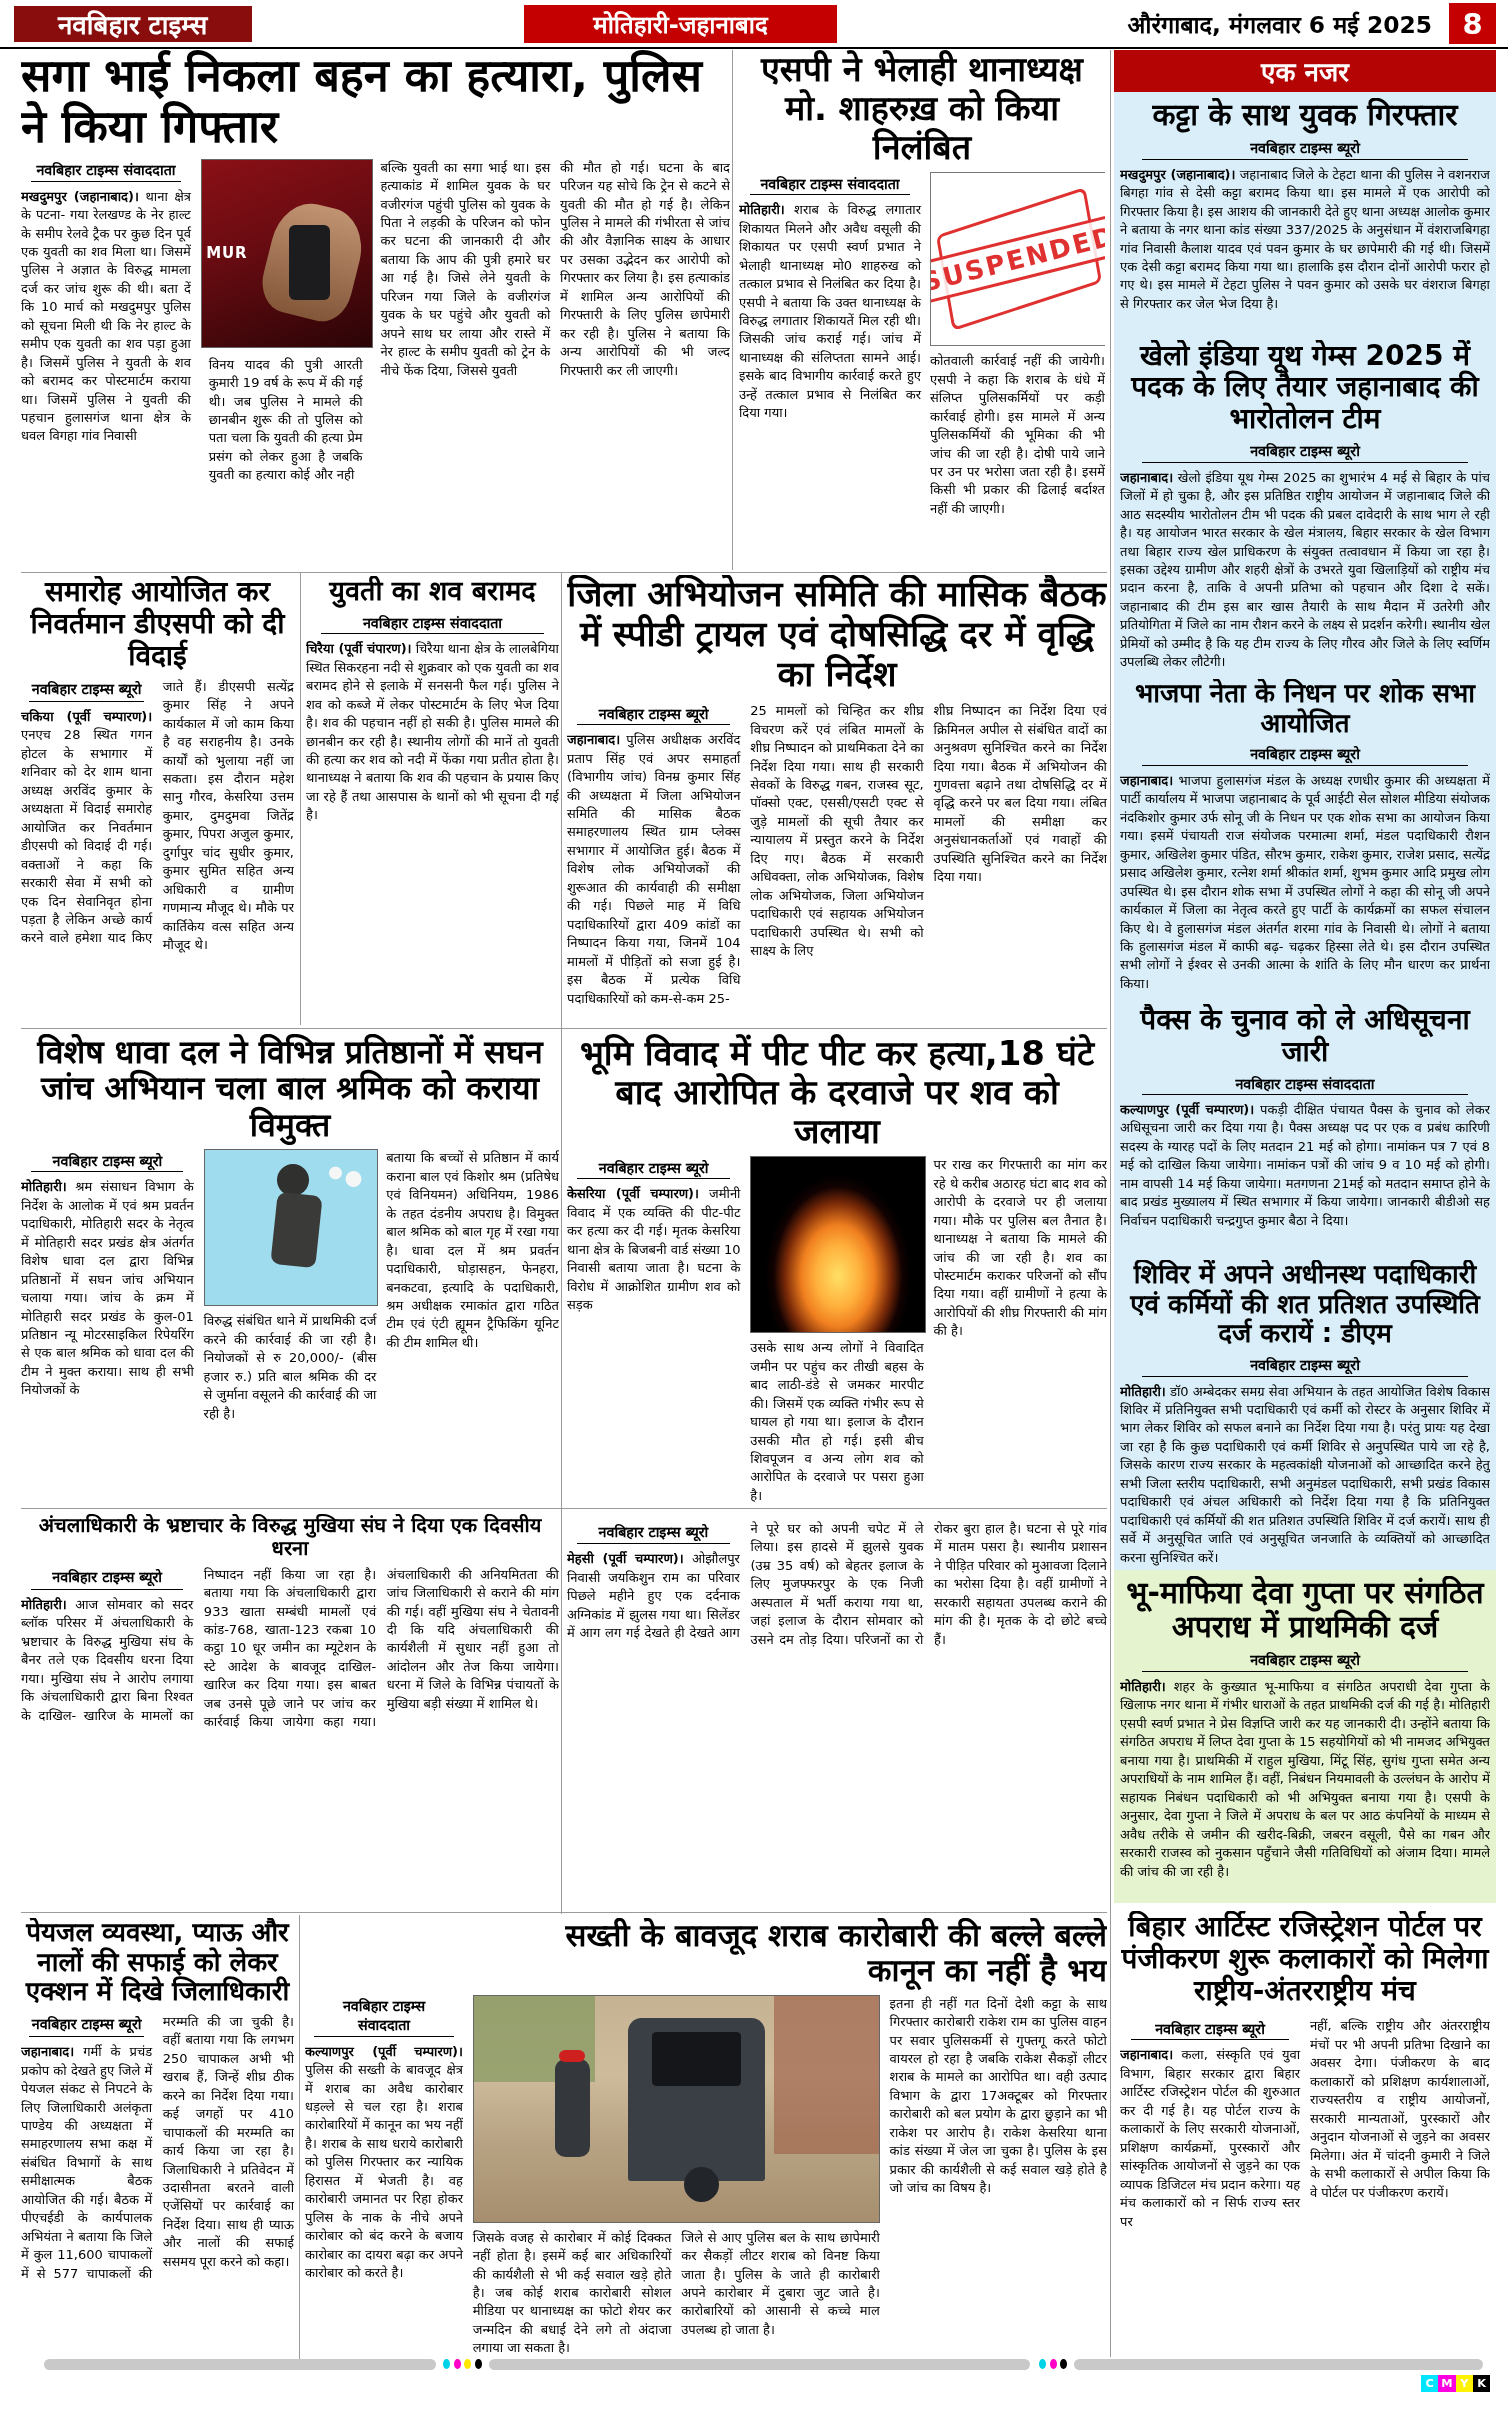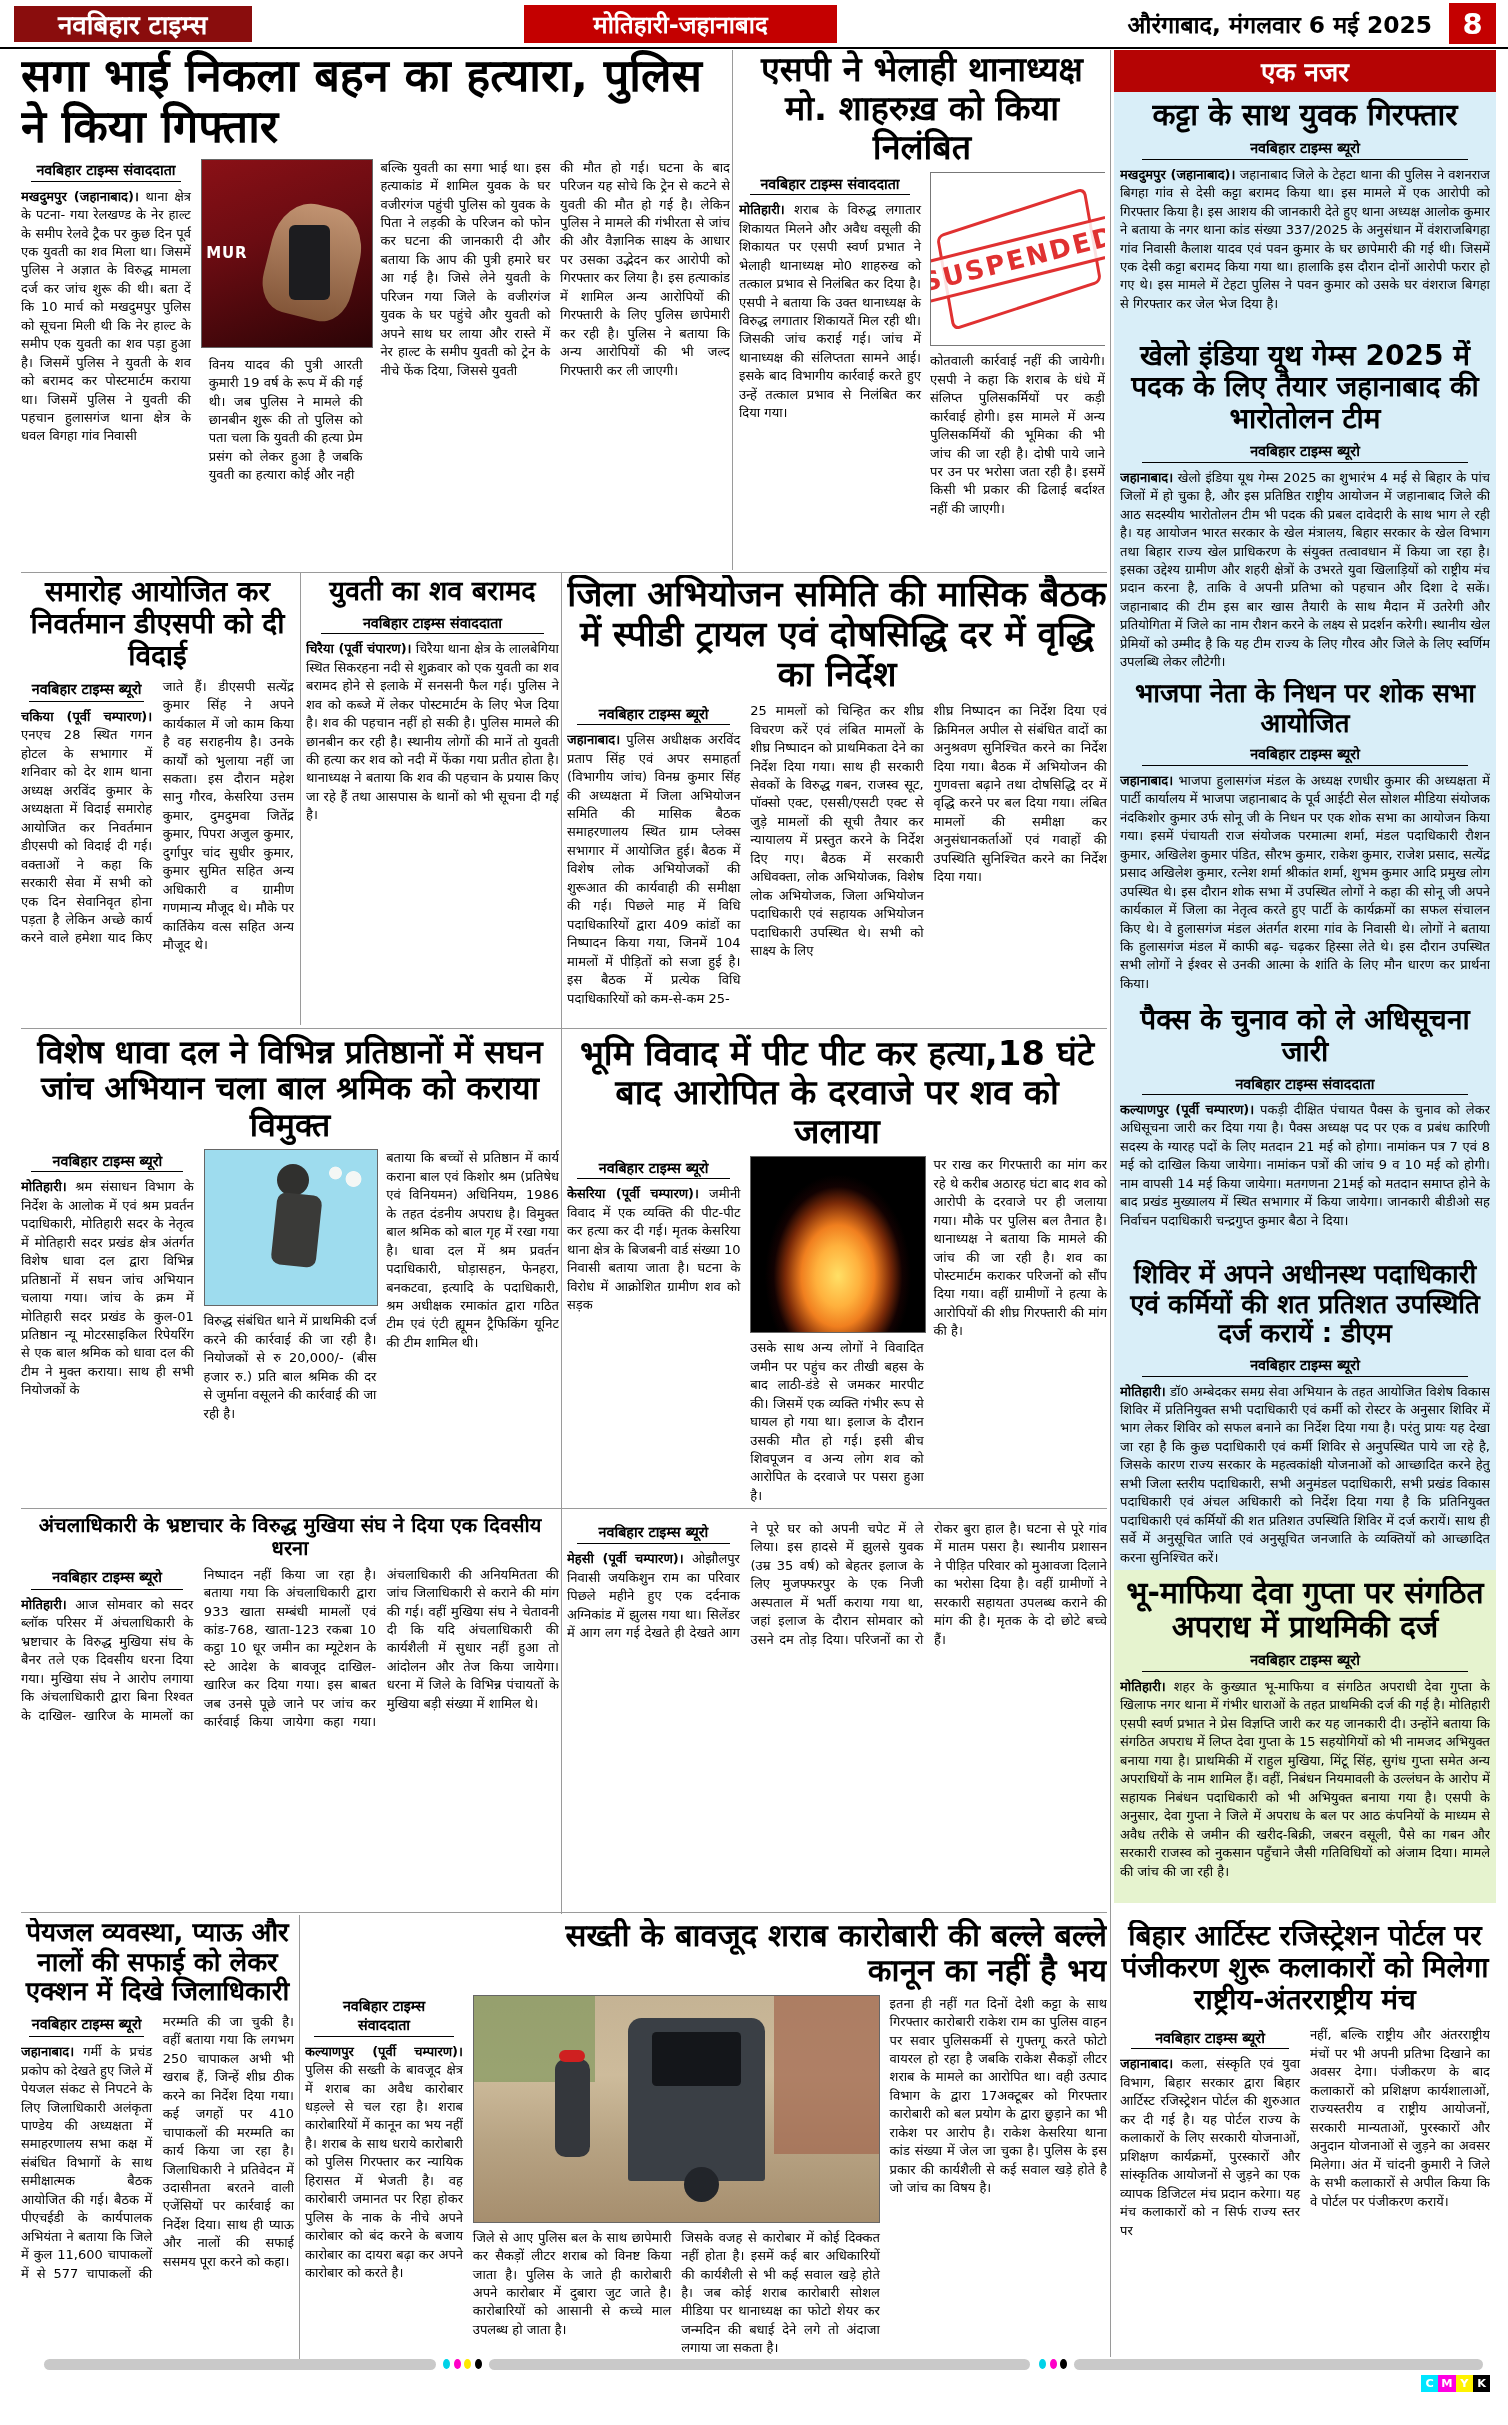--- a/index.html
+++ b/index.html
@@ -30,21 +30,21 @@
   .mc2{column-count:2;column-gap:10.6px;}
   .mc3{column-count:3;column-gap:10.6px;}
   .vrule{position:absolute;width:0.8px;background:#9a9a9a;}
   .hrule{position:absolute;height:0.8px;background:#9a9a9a;}
   
   .sb{left:1114px;top:50px;width:382px;}
   .sb-banner{background:#b50404;color:#fff;font-weight:bold;font-size:26px;text-align:center;
     padding:3px 0;}
   .sb-blue{background:#d9eef8;padding:6px 6px 3px 6px;}
   .sb-green{background:#e6f3cf;padding:6px 6px 3px 6px;}
-  .sb-white{background:#ffffff;padding:17px 6px 3px 6px;}
+  .sb-white{background:#ffffff;padding:8px 6px 3px 6px;}
   .sb-art{margin-bottom:7.5px;overflow:hidden;}
   
   .photo{border:0.8px solid #666;margin:0 0 6px 0;position:relative;overflow:hidden;}
   .photo-murder{width:100%;height:187px;background:linear-gradient(160deg,#8a1016 0%,#6b0c12 40%,#2a0406 100%);}
   .murder-label{position:absolute;left:4.5px;top:45%;color:#fff;font-weight:bold;font-size:15px;letter-spacing:0.8px;}
   .murder-hand{position:absolute;right:13.6px;top:45px;width:90px;height:113px;border-radius:40% 40% 30% 30%;
     background:linear-gradient(180deg,#caa27c,#8a5f3e);transform:rotate(14deg);opacity:.9;}
   .murder-phone{position:absolute;right:42px;top:65px;width:41px;height:75px;background:#1c1c1f;border-radius:6px;}
   .stampbox{width:100%;height:172px;background:#fff;border:0.8px solid #777;position:relative;overflow:hidden;}
   .stamp-outer{position:absolute;left:50%;top:50%;width:151px;height:90px;border:3.8px solid #e03131;
@@ -294,24 +294,24 @@
         <div class="street-green"></div>
         <div class="street-wall"></div>
         <div class="street-auto"></div>
         <div class="street-auto-win"></div>
         <div class="street-wheel"></div>
         <div class="street-man"></div>
         <div class="street-cap"></div>
       </div>
       <div class="cols">
         <div class="col">
-          <p class="bodytxt" style="margin:0;">जिले से आए पुलिस बल के साथ छापेमारी कर सैकड़ों लीटर शराब को विनष्ट किया जाता है। पुलिस के जाते ही कारोबारी अपने कारोबार में दुबारा जुट जाते है। कारोबारियों को आसानी से कच्चे माल उपलब्ध हो जाता है।</p>
+          <p class="bodytxt" style="margin:0;">जिसके वजह से कारोबार में कोई दिक्कत नहीं होता है। इसमें कई बार अधिकारियों की कार्यशैली से भी कई सवाल खड़े होते है। जब कोई शराब कारोबारी सोशल मीडिया पर थानाध्यक्ष का फोटो शेयर कर जन्मदिन की बधाई देने लगे तो अंदाजा लगाया जा सकता है।</p>
         </div>
         <div class="col">
-          <p class="bodytxt" style="margin:0;">जिसके वजह से कारोबार में कोई दिक्कत नहीं होता है। इसमें कई बार अधिकारियों की कार्यशैली से भी कई सवाल खड़े होते है। जब कोई शराब कारोबारी सोशल मीडिया पर थानाध्यक्ष का फोटो शेयर कर जन्मदिन की बधाई देने लगे तो अंदाजा लगाया जा सकता है।</p>
+          <p class="bodytxt" style="margin:0;">जिले से आए पुलिस बल के साथ छापेमारी कर सैकड़ों लीटर शराब को विनष्ट किया जाता है। पुलिस के जाते ही कारोबारी अपने कारोबार में दुबारा जुट जाते है। कारोबारियों को आसानी से कच्चे माल उपलब्ध हो जाता है।</p>
         </div>
       </div>
     </div>
     <div style="flex:1;min-width:0;">
       <p class="bodytxt" style="margin:0;">इतना ही नहीं गत दिनों देशी कट्टा के साथ गिरफ्तार कारोबारी राकेश राम का पुलिस वाहन पर सवार पुलिसकर्मी से गुफ्तगू करते फोटो वायरल हो रहा है जबकि राकेश सैकड़ों लीटर शराब के मामले का आरोपित था। वही उत्पाद विभाग के द्वारा 17अक्टूबर को गिरफ्तार कारोबारी को बल प्रयोग के द्वारा छुड़ाने का भी राकेश पर आरोप है। राकेश केसरिया थाना कांड संख्या में जेल जा चुका है। पुलिस के इस प्रकार की कार्यशैली से कई सवाल खड़े होते है जो जांच का विषय है।</p>
     </div>
   </div>
 </div>
 
 <div class="foot-bar" style="left:44px;width:392px;"></div>

